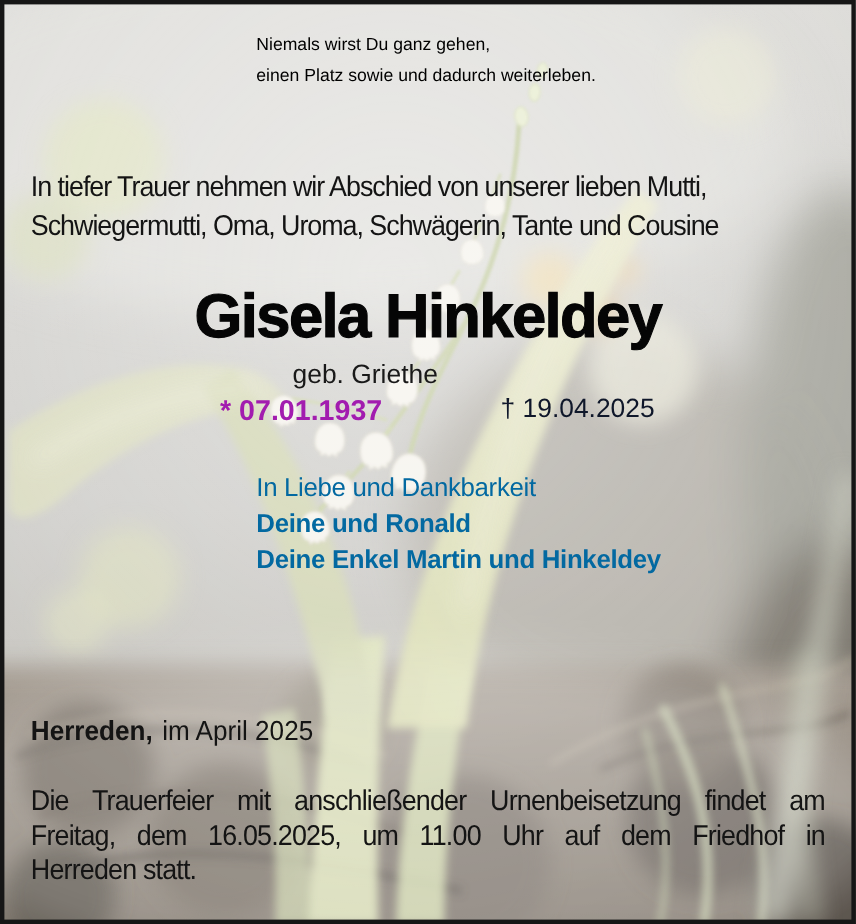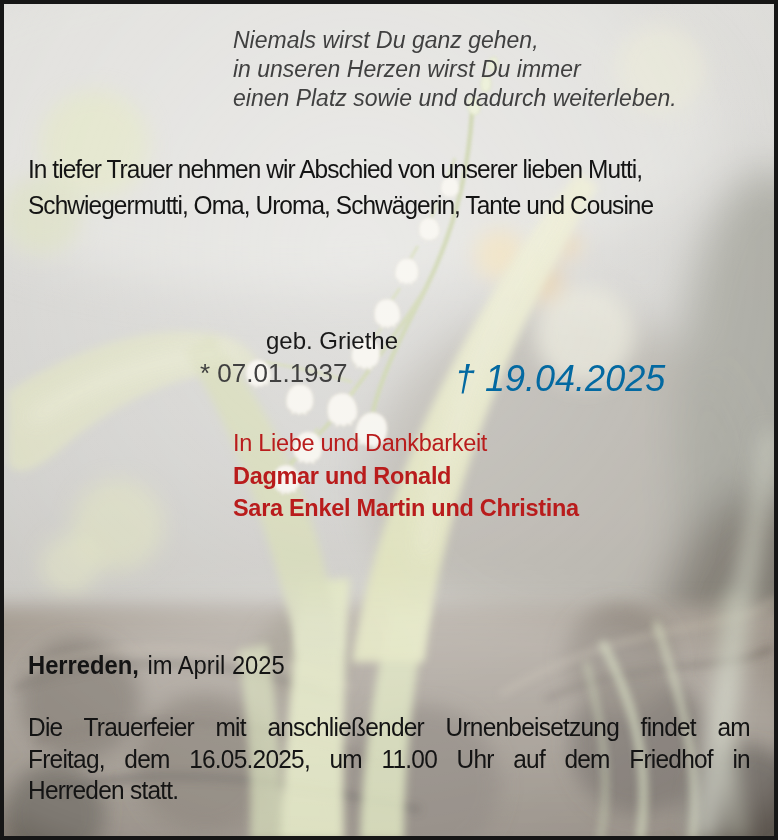--- a/index.html
+++ b/index.html
@@ -6,30 +6,30 @@
   .page{
     position:relative;width:778px;height:840px;overflow:hidden;
     background:#cbcac6;
     font-family:"Liberation Sans",sans-serif;
     color:#1a1a1a;
   }
   .bg{position:absolute;inset:0;z-index:0;}
   .frame{position:absolute;inset:0;border:4px solid #161616;z-index:20;pointer-events:none;}
   .txt{position:absolute;z-index:5;}
 
-  .verse{left:233px;top:26px;font-size:23px;line-height:29px;font-style:italic;color:#404040;}
+  .verse{left:233px;top:26px;font-size:16px;line-height:29px;color:#000000;}
   .intro{left:28px;top:151px;width:768px;transform:scaleX(0.94);transform-origin:0 0;
          font-size:26px;line-height:36px;letter-spacing:-1px;color:#141414;}
   .name{left:0;top:254px;width:778px;margin:0;text-align:center;
         font-size:56px;font-weight:bold;letter-spacing:-1.5px;color:#050505;
         -webkit-text-stroke:1px #050505;}
   .maiden{left:0;top:327px;width:664px;text-align:center;font-size:24px;color:#191919;}
-  .birth{left:200px;top:358px;font-size:26px;color:#404040;}
-  .death{left:455px;top:358px;font-size:36px;color:#0369a1;font-style:italic;}
-  .family{left:233px;top:427px;font-size:23.5px;line-height:32.5px;letter-spacing:-0.3px;color:#b91c1c;}
+  .birth{left:200px;top:358px;font-size:26px;color:#a21caf;font-weight:bold;}
+  .death{left:455px;top:358px;font-size:24px;color:#0f172a;}
+  .family{left:233px;top:427px;font-size:23.5px;line-height:32.5px;letter-spacing:-0.3px;color:#0369a1;}
   .fam-line{font-weight:bold;}
   .placeline{left:28px;top:651px;font-size:25px;transform:scaleX(0.95);transform-origin:0 0;color:#141414;}
   .place{font-weight:bold;margin-right:9px;}
   .funeral{left:28px;top:712px;width:768px;transform:scaleX(0.94);transform-origin:0 0;
            font-size:26px;line-height:31.5px;letter-spacing:-0.8px;text-align:justify;color:#141414;}
   .jline{text-align-last:justify;}
 </style>
 </head>
 <body>
 
@@ -171,37 +171,37 @@
       </g>
     </g>
 
     <rect width="778" height="840" fill="#ffffff" opacity="0.10"></rect>
     <rect width="778" height="840" fill="url(#washG)"></rect>
     <ellipse cx="370" cy="745" rx="440" ry="150" fill="#ffffff" opacity="0.22" filter="url(#b22)"></ellipse>
   </svg>
 
   <div class="txt verse">
     <div>Niemals wirst Du ganz gehen,</div>
-    <div>in unseren Herzen wirst Du immer</div>
     <div>einen Platz sowie und dadurch weiterleben.</div>
   </div>
 
   <div class="txt intro">
     <div>In tiefer Trauer nehmen wir Abschied von unserer lieben Mutti,</div>
     <div>Schwiegermutti, Oma, Uroma, Schwägerin, Tante und Cousine</div>
   </div>
 
+  <h1 class="txt name">Gisela Hinkeldey</h1>
   <div class="txt maiden">geb. Griethe</div>
   <div class="txt birth">* 07.01.1937</div>
   <div class="txt death">† 19.04.2025</div>
 
   <div class="txt family">
     <div class="fam-intro">In Liebe und Dankbarkeit</div>
-    <div class="fam-line">Dagmar und Ronald</div>
-    <div class="fam-line">Sara Enkel Martin und Christina</div>
+    <div class="fam-line">Deine und Ronald</div>
+    <div class="fam-line">Deine Enkel Martin und Hinkeldey</div>
   </div>
 
   <div class="txt placeline">
     <span class="place">Herreden,</span><span>im April 2025</span>
   </div>
 
   <div class="txt funeral">
     <div class="jline">Die Trauerfeier mit anschließender Urnenbeisetzung findet am</div>
     <div class="jline">Freitag, dem 16.05.2025, um 11.00 Uhr auf dem Friedhof in</div>
     <div>Herreden statt.</div>

